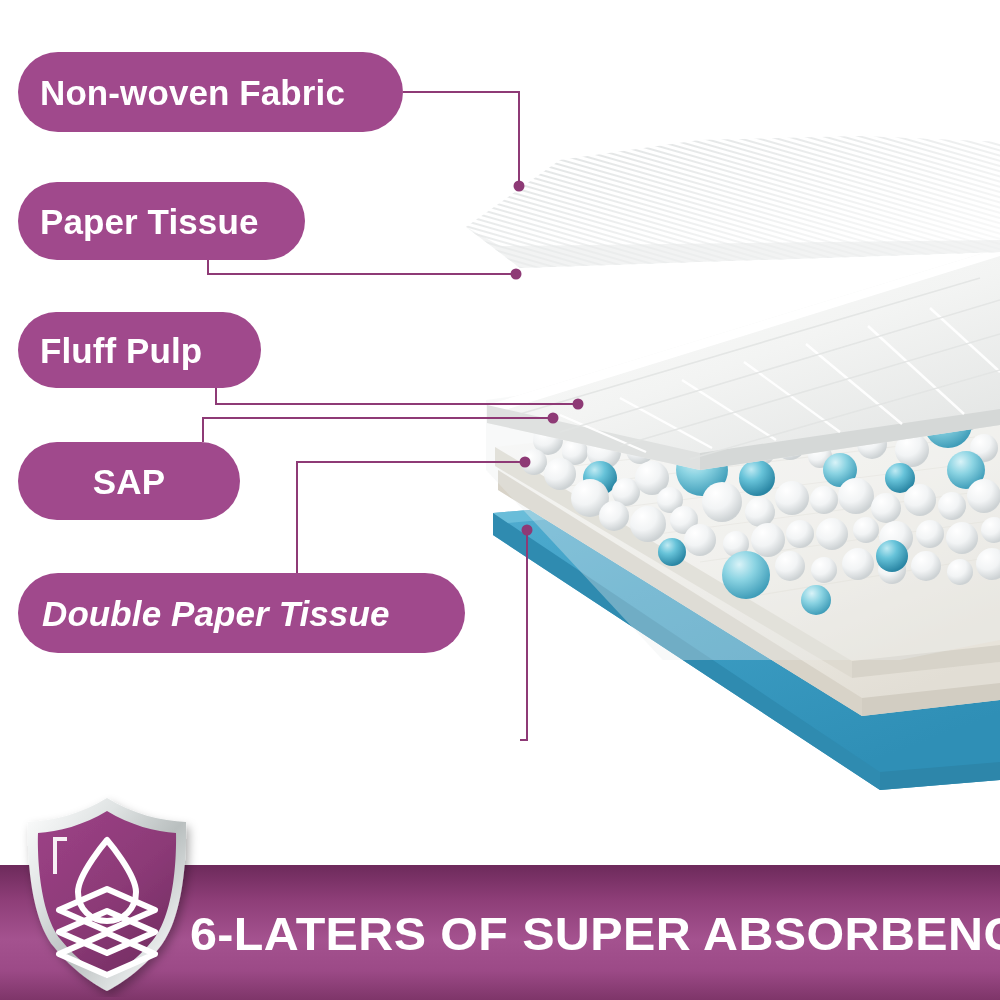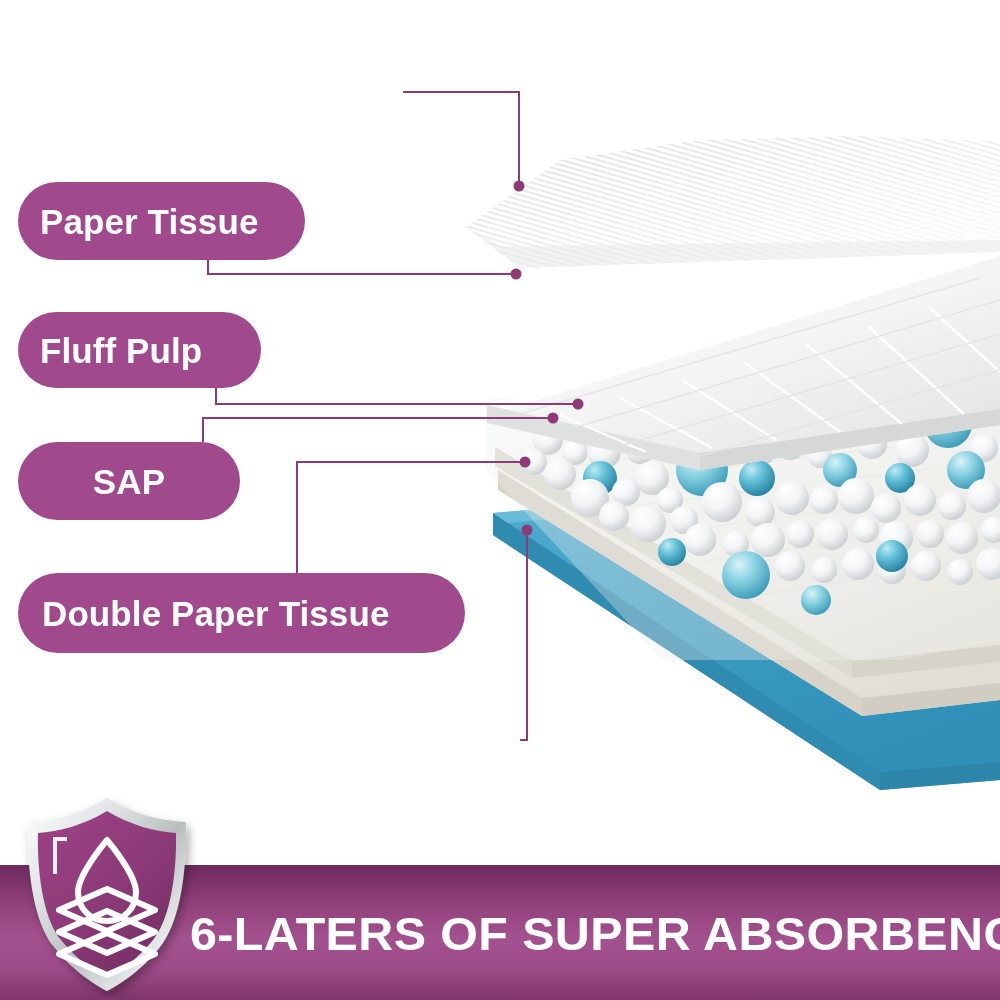--- a/index.html
+++ b/index.html
@@ -28,21 +28,21 @@
     white-space:nowrap;
     line-height:1;
   }
   .pill.left{justify-content:flex-start;}
   .pill.center{justify-content:center;text-align:center;}
 
   #pill-0{left:18px; top:52px;  width:385px;height:80px;  font-size:35px;padding-left:22px;}
   #pill-1{left:18px; top:182px; width:287px;height:78px;  font-size:35px;padding-left:22px;}
   #pill-2{left:18px; top:312px; width:243px;height:76px;  font-size:35px;padding-left:22px;}
   #pill-3{left:18px; top:442px; width:222px;height:78px;  font-size:35px;}
-  #pill-4{left:18px; top:573px; width:447px;height:80px;  font-size:35px;padding-left:24px;}
+  #pill-4{left:18px; top:573px; width:447px;height:80px;  font-size:35px;padding-left:24px;font-style:italic;}
   #pill-5{left:18px; top:703px; width:502px;height:78px;  font-size:35px;padding-left:24px;}
 
   
   #banner{
     position:absolute;left:0;bottom:0;width:1000px;height:135px;
     background:linear-gradient(180deg,#6d2a5b 0%,#8e3e78 26%,#a4528f 55%,#9c4a87 78%,#7e3569 100%);
     display:flex;align-items:center;
   }
   #banner-text{
     position:absolute;left:190px;top:50%;transform:translateY(-50%);
@@ -301,20 +301,23 @@
     <g fill="#8E3A76">
       <circle cx="519" cy="186" r="5.5"></circle>
       <circle cx="516" cy="274" r="5.5"></circle>
       <circle cx="578" cy="404" r="5.5"></circle>
       <circle cx="553" cy="418" r="5.5"></circle>
       <circle cx="525" cy="462" r="5.5"></circle>
       <circle cx="527" cy="530" r="5.5"></circle>
     </g>
   </svg>
 
+  <div class="pill left" id="pill-0" style="background:#A0498C">
+    <span>Non-woven Fabric</span>
+  </div>
 
   <div class="pill left" id="pill-2" style="background:#A0498C">
     <span>Fluff Pulp</span>
   </div>
 
   <div class="pill left" id="pill-1" style="background:#A0498C">
     <span>Paper Tissue</span>
   </div>
 
   <div class="pill center" id="pill-3" style="background:#A0498C">

